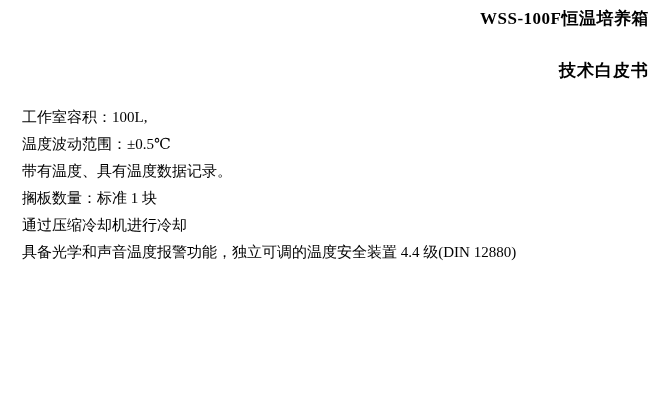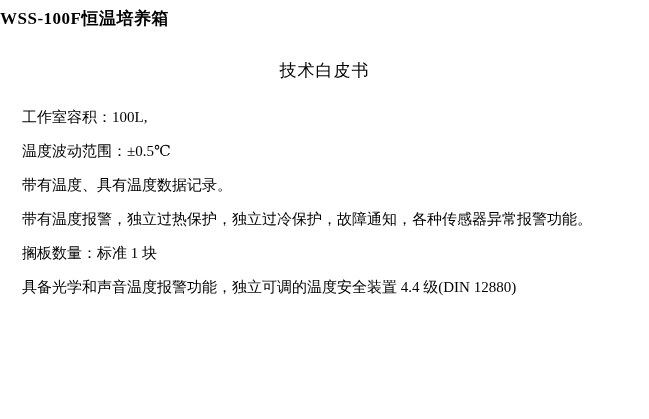--- a/index.html
+++ b/index.html
@@ -14,61 +14,60 @@
     color: #000000;
     overflow: hidden;
   }
   .page {
     position: relative;
     width: 649px;
     height: 419px;
     box-sizing: border-box;
   }
   .doc-title {
-    text-align: left;
+    text-align: right;
     font-size: 17px;
     font-weight: bold;
     letter-spacing: 0.5px;
     margin-top: 8px;
     line-height: 22px;
   }
   .doc-subtitle {
-    text-align: center;
+    text-align: right;
     font-size: 17px;
-    font-weight: normal;
+    font-weight: bold;
     letter-spacing: 1px;
     margin-top: 30px;
     line-height: 22px;
   }
   .spec-list {
     margin-top: 22px;
     padding: 0 22px 0 22px;
   }
   .spec-line {
     font-size: 15px;
     line-height: 27px;
     text-align: left;
     white-space: normal;
-    margin-top: 7px;
   }
   .spec-line.wrap {
     line-height: 27px;
   }
 </style>
 </head>
 <body>
 
 <div class="page">
 
   <div class="doc-title">WSS-100F恒温培养箱</div>
 
   <div class="doc-subtitle">技术白皮书</div>
 
   <div class="spec-list">
     <div class="spec-line">工作室容积：100L,</div>
     <div class="spec-line">温度波动范围：±0.5℃</div>
     <div class="spec-line">带有温度、具有温度数据记录。</div>
-    <div class="spec-line wrap">带有温度报警，独立过热保护，独立过冷保护，故障通知，各种传感器异常报警功能。</div>
     <div class="spec-line">搁板数量：标准 1 块</div>
+    <div class="spec-line">通过压缩冷却机进行冷却</div>
     <div class="spec-line">具备光学和声音温度报警功能，独立可调的温度安全装置 4.4 级(DIN 12880)</div>
   </div>
 
 </div>
 
 </body></html>

